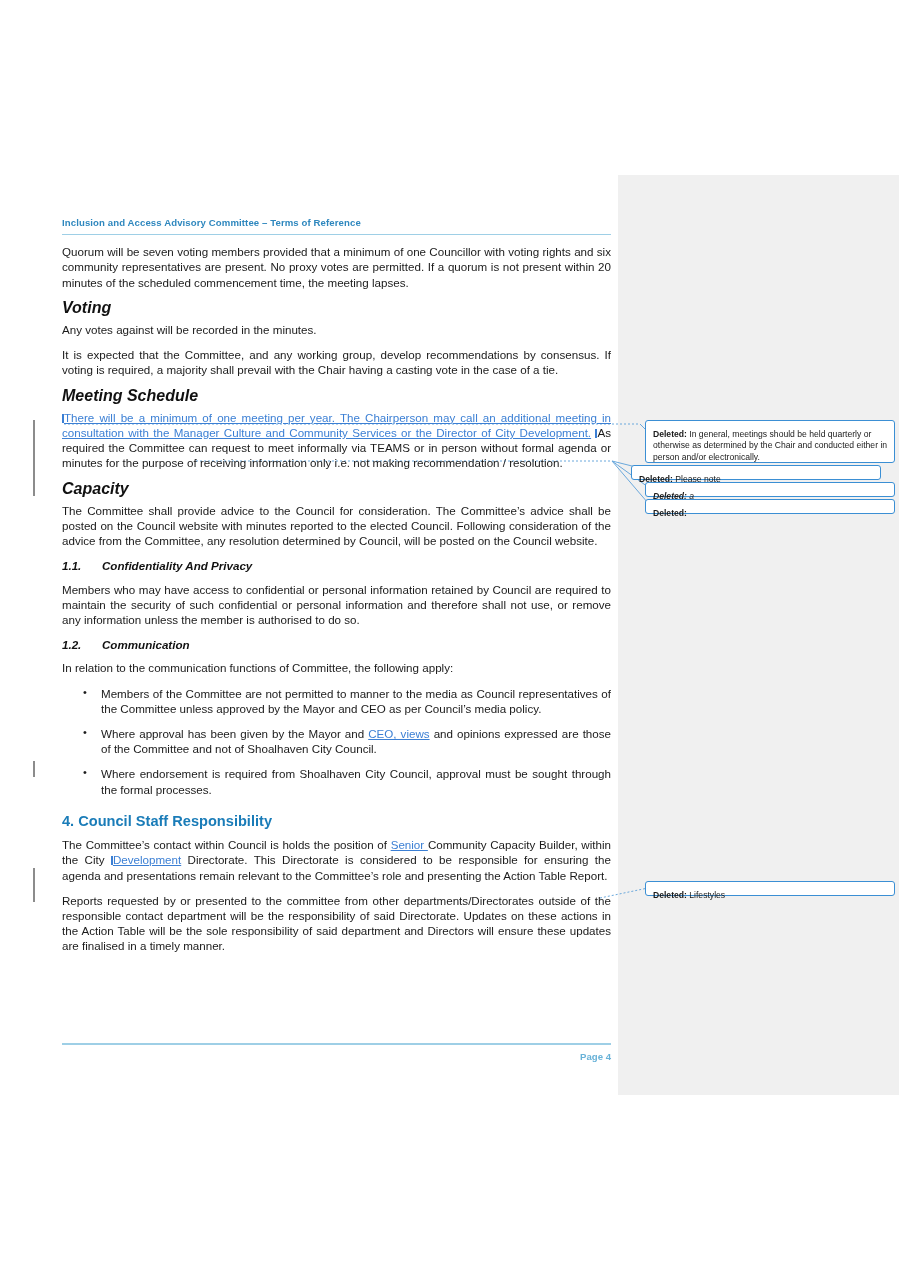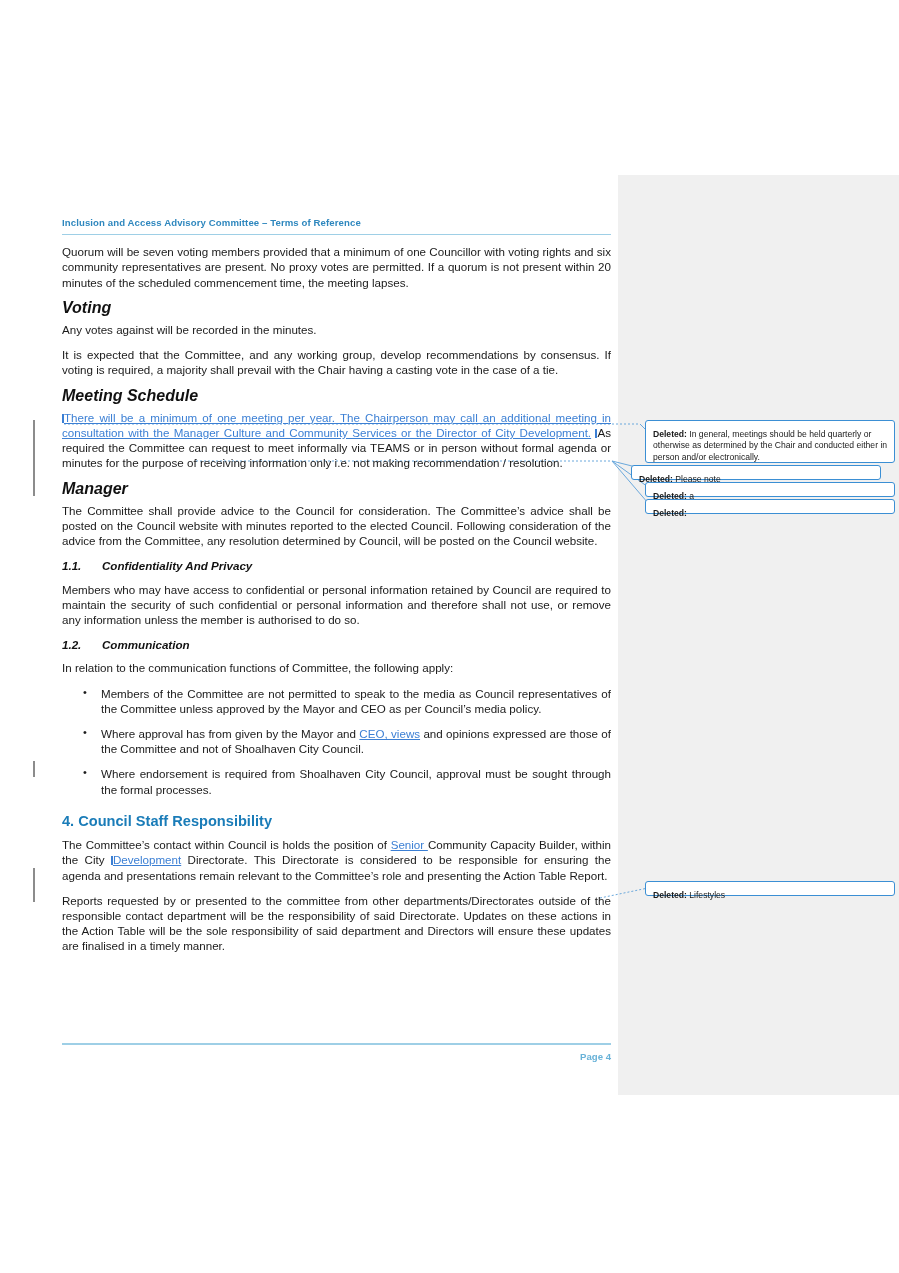--- a/index.html
+++ b/index.html
@@ -201,35 +201,35 @@
 
     <p class="para left">Any votes against will be recorded in the minutes.</p>
 
     <p class="para">It is expected that the Committee, and any working group, develop recommendations by consensus.  If voting is required, a majority shall prevail with the Chair having a casting vote in the case of a tie.</p>
 
     <h4 class="sub">Meeting Schedule</h4>
 
     <p class="para"><span class="delmark"></span><span class="ins">There will be a minimum of one meeting per year. The Chairperson may call an additional meeting in consultation with the Manager Culture and Community Services or the Director of City Development.</span>
       <span class="delmark"></span><span>As required the Committee can request to meet informally via TEAMS or in person without formal agenda or minutes for the purpose of receiving information only i.e. not making recommendation / resolution.</span></p>
 
-    <h4 class="sub">Manager</h4>
+    <h4 class="sub">Capacity</h4>
 
     <p class="para">The Committee shall provide advice to the Council for consideration.  The Committee’s advice shall be posted on the Council website with minutes reported to the elected Council.  Following consideration of the advice from the Committee, any resolution determined by Council, will be posted on the Council website.</p>
 
     <h4 class="numbered"><span class="num">1.1.</span><span>Confidentiality And Privacy</span></h4>
 
     <p class="para">Members who may have access to confidential or personal information retained by Council are required to maintain the security of such confidential or personal information and therefore shall not use, or remove any information unless the member is authorised to do so.</p>
 
     <h4 class="numbered"><span class="num">1.2.</span><span>Communication</span></h4>
 
     <p class="para left">In relation to the communication functions of Committee, the following apply:</p>
 
     <ul class="bullets">
-      <li>Members of the Committee are not permitted to speak to the media as Council representatives of the Committee unless approved by the Mayor and CEO as per Council’s media policy.</li>
-      <li><span>Where approval has from given by the Mayor and </span><span class="ins">CEO, views</span><span> and opinions expressed are those of the Committee and not of Shoalhaven City Council.</span></li>
+      <li>Members of the Committee are not permitted to manner to the media as Council representatives of the Committee unless approved by the Mayor and CEO as per Council’s media policy.</li>
+      <li><span>Where approval has been given by the Mayor and </span><span class="ins">CEO, views</span><span> and opinions expressed are those of the Committee and not of Shoalhaven City Council.</span></li>
       <li>Where endorsement is required from Shoalhaven City Council, approval must be sought through the formal processes.</li>
     </ul>
 
     <h3 class="section">4. Council Staff Responsibility</h3>
 
     <p class="para"><span>The Committee’s contact within Council is holds the position of </span><span class="ins">Senior </span><span>Community Capacity Builder, within the City </span><span class="delmark"></span><span class="ins">Development</span><span> Directorate. This Directorate is considered to be responsible for ensuring the agenda and presentations remain relevant to the Committee’s role and presenting the Action Table Report.</span></p>
 
     <p class="para">Reports requested by or presented to the committee from other departments/Directorates outside of the responsible contact department will be the responsibility of said Directorate. Updates on these actions in the Action Table will be the sole responsibility of said department and Directors will ensure these updates are finalised in a timely manner.</p>
 
   </div>
@@ -238,21 +238,21 @@
   <div id="footer-page">Page 4</div>
 
   <div class="balloon" style="left:645px; top:420px; width:250px; height:43px;">
     <b>Deleted:</b><span> In general, meetings should be held quarterly or otherwise as determined by the Chair and conducted either in person and/or electronically.</span>
   </div>
 
   <div class="balloon" style="left:631px; top:465px; width:250px; height:15px;">
     <b>Deleted:</b><span> Please note</span>
   </div>
 
-  <div class="balloon" style="left:645px; top:482px; width:250px; height:15px;">
+  <div class="balloon" style="left:645px; top:482px; width:250px; height:15px;font-style:italic;">
     <b>Deleted:</b><span> a</span>
   </div>
 
   <div class="balloon" style="left:645px; top:499px; width:250px; height:15px;">
     <b>Deleted:</b><span></span>
   </div>
 
   <div class="balloon" style="left:645px; top:881px; width:250px; height:15px;">
     <b>Deleted:</b><span> Lifestyles</span>
   </div>

